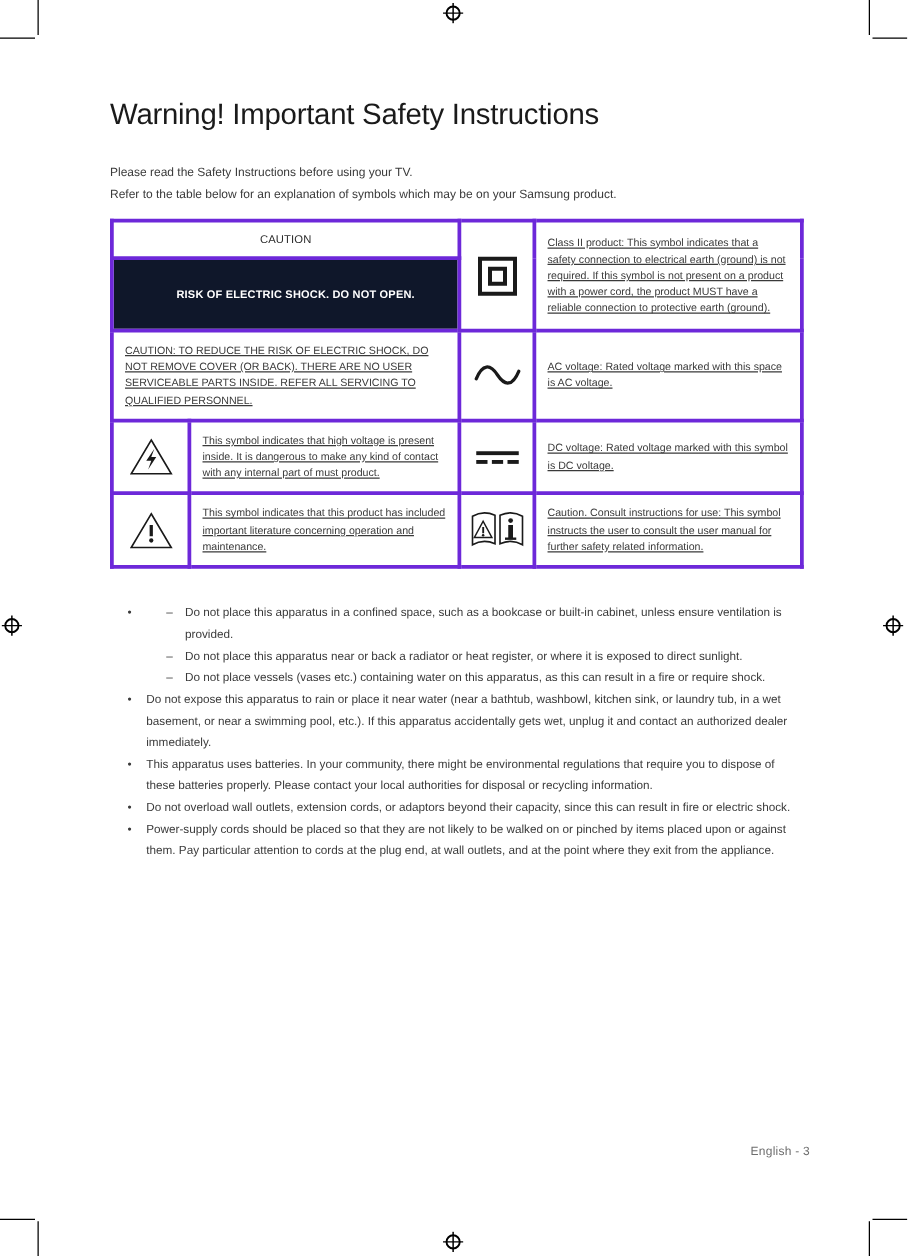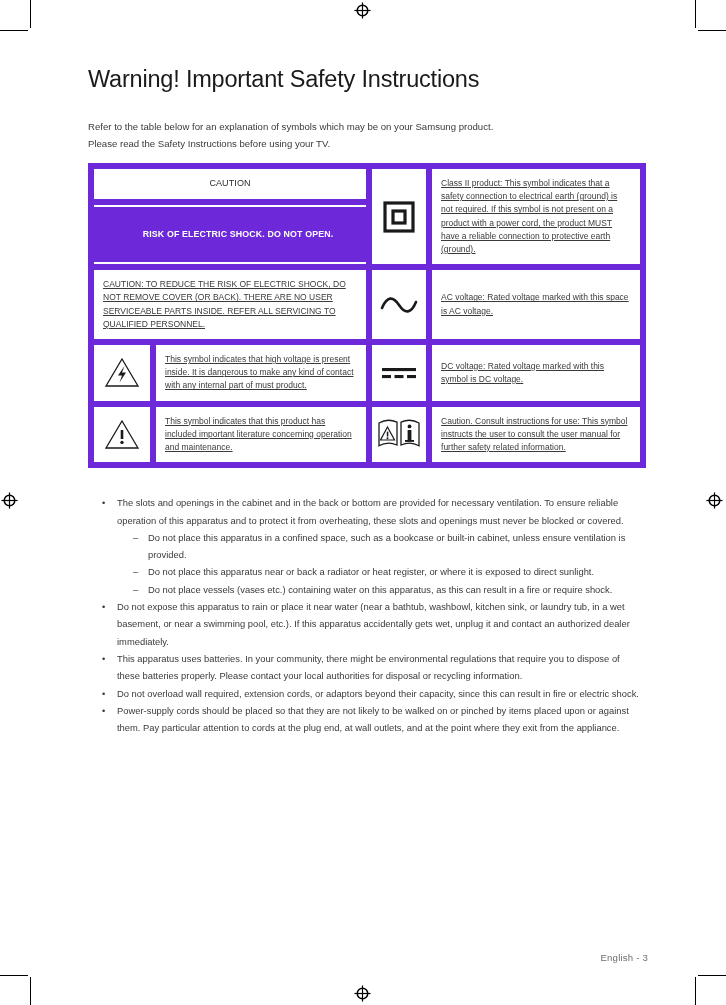--- a/index.html
+++ b/index.html
@@ -38,21 +38,21 @@
   .reg-mark {
     position: absolute;
     width: 17px;
     height: 17px;
   }
 
   
   .content {
     position: absolute;
     left: 88px;
-    top: 66px;
+    top: 78px;
     width: 552px;
   }
 
   h1.page-title {
     font-size: 23.5px;
     font-weight: normal;
     letter-spacing: -0.2px;
     color: #1a1a1a;
     margin: 0 0 26px 0;
     line-height: 1.15;
@@ -67,21 +67,21 @@
   .intro p { margin: 0; }
 
   
   table.symbol-table {
     border-collapse: collapse;
     width: 552px;
     table-layout: fixed;
     margin-bottom: 0;
   }
   table.symbol-table td {
-    border: 6px solid #6d28d9;
+    border: 3px solid #6d28d9;
     vertical-align: middle;
     padding: 0;
     margin-left: 24px;
   }
   .col-sym-l { width: 62px; }
   .col-txt-l { width: 216px; }
   .col-sym-r { width: 60px; }
   .col-txt-r { width: 214px; }
 
   .cell-pad {
@@ -92,21 +92,21 @@
     text-decoration: underline;
   }
   .caution-head {
     text-align: center;
     font-size: 9px;
     color: #2b2b2b;
     padding: 8px 4px 9px 4px;
     letter-spacing: 0.1px;
   }
   .risk-band {
-    background: #6d28d9;
+    background: #0f172a;
     color: #ffffff;
     text-align: center;
     font-size: 8.8px;
     font-weight: bold;
     letter-spacing: 0.15px;
     padding: 22px 4px 23px 20px;
   }
   td.sym-cell {
     text-align: center;
     vertical-align: middle;
@@ -163,21 +163,20 @@
   .li-text { display: block; }
 
   
   .footer {
     position: absolute;
     right: 78px;
     top: 916px;
     font-size: 9.6px;
     color: #6e6e6e;
     letter-spacing: 0.2px;
-    margin-top: 36px;
   }
 </style>
 </head>
 <body>
 
 <div id="page">
 
   <div class="crop-mark" style="left:0px; top:0px; width:60px; height:40px;">
     <div class="v" style="left:30px; top:0px; height:28px;"></div>
     <div class="h" style="left:0px; top:30px; width:28px;"></div>
@@ -214,22 +213,22 @@
     <circle cx="10" cy="10" r="6.2" fill="none" stroke="#000" stroke-width="1.8"></circle>
     <line x1="10" y1="0.5" x2="10" y2="19.5" stroke="#000" stroke-width="1.4"></line>
     <line x1="0.5" y1="10" x2="19.5" y2="10" stroke="#000" stroke-width="1.4"></line>
   </svg>
 
   <div class="content">
 
     <h1 class="page-title">Warning! Important Safety Instructions</h1>
 
     <div class="intro">
+      <p>Please read the Safety Instructions before using your TV.</p>
       <p>Refer to the table below for an explanation of symbols which may be on your Samsung product.</p>
-      <p>Please read the Safety Instructions before using your TV.</p>
     </div>
 
     <table class="symbol-table">
       <colgroup>
         <col class="col-sym-l">
           <col class="col-txt-l">
           <col class="col-sym-r">
           <col class="col-txt-r">
       </colgroup>
       <tbody>
@@ -332,21 +331,20 @@
           </td>
         </tr>
       </tbody>
     </table>
 
     <div class="notes">
       <ul class="lvl1">
 
         <li>
           <span class="bullet">•</span>
-          <span class="li-text">The slots and openings in the cabinet and in the back or bottom are provided for necessary ventilation. To ensure reliable operation of this apparatus and to protect it from overheating, these slots and openings must never be blocked or covered.</span>
           <ul class="lvl2">
             <li>
               <span class="dash">–</span>
               <span class="li-text">Do not place this apparatus in a confined space, such as a bookcase or built-in cabinet, unless ensure ventilation is provided.</span>
             </li>
             <li>
               <span class="dash">–</span>
               <span class="li-text">Do not place this apparatus near or back a radiator or heat register, or where it is exposed to direct sunlight.</span>
             </li>
             <li>
@@ -361,21 +359,21 @@
           <span class="li-text">Do not expose this apparatus to rain or place it near water (near a bathtub, washbowl, kitchen sink, or laundry tub, in a wet basement, or near a swimming pool, etc.). If this apparatus accidentally gets wet, unplug it and contact an authorized dealer immediately.</span>
         </li>
 
         <li>
           <span class="bullet">•</span>
           <span class="li-text">This apparatus uses batteries. In your community, there might be environmental regulations that require you to dispose of these batteries properly. Please contact your local authorities for disposal or recycling information.</span>
         </li>
 
         <li>
           <span class="bullet">•</span>
-          <span class="li-text">Do not overload wall required, extension cords, or adaptors beyond their capacity, since this can result in fire or electric shock.</span>
+          <span class="li-text">Do not overload wall outlets, extension cords, or adaptors beyond their capacity, since this can result in fire or electric shock.</span>
         </li>
 
         <li>
           <span class="bullet">•</span>
           <span class="li-text">Power-supply cords should be placed so that they are not likely to be walked on or pinched by items placed upon or against them. Pay particular attention to cords at the plug end, at wall outlets, and at the point where they exit from the appliance.</span>
         </li>
 
       </ul>
     </div>
   </div>

